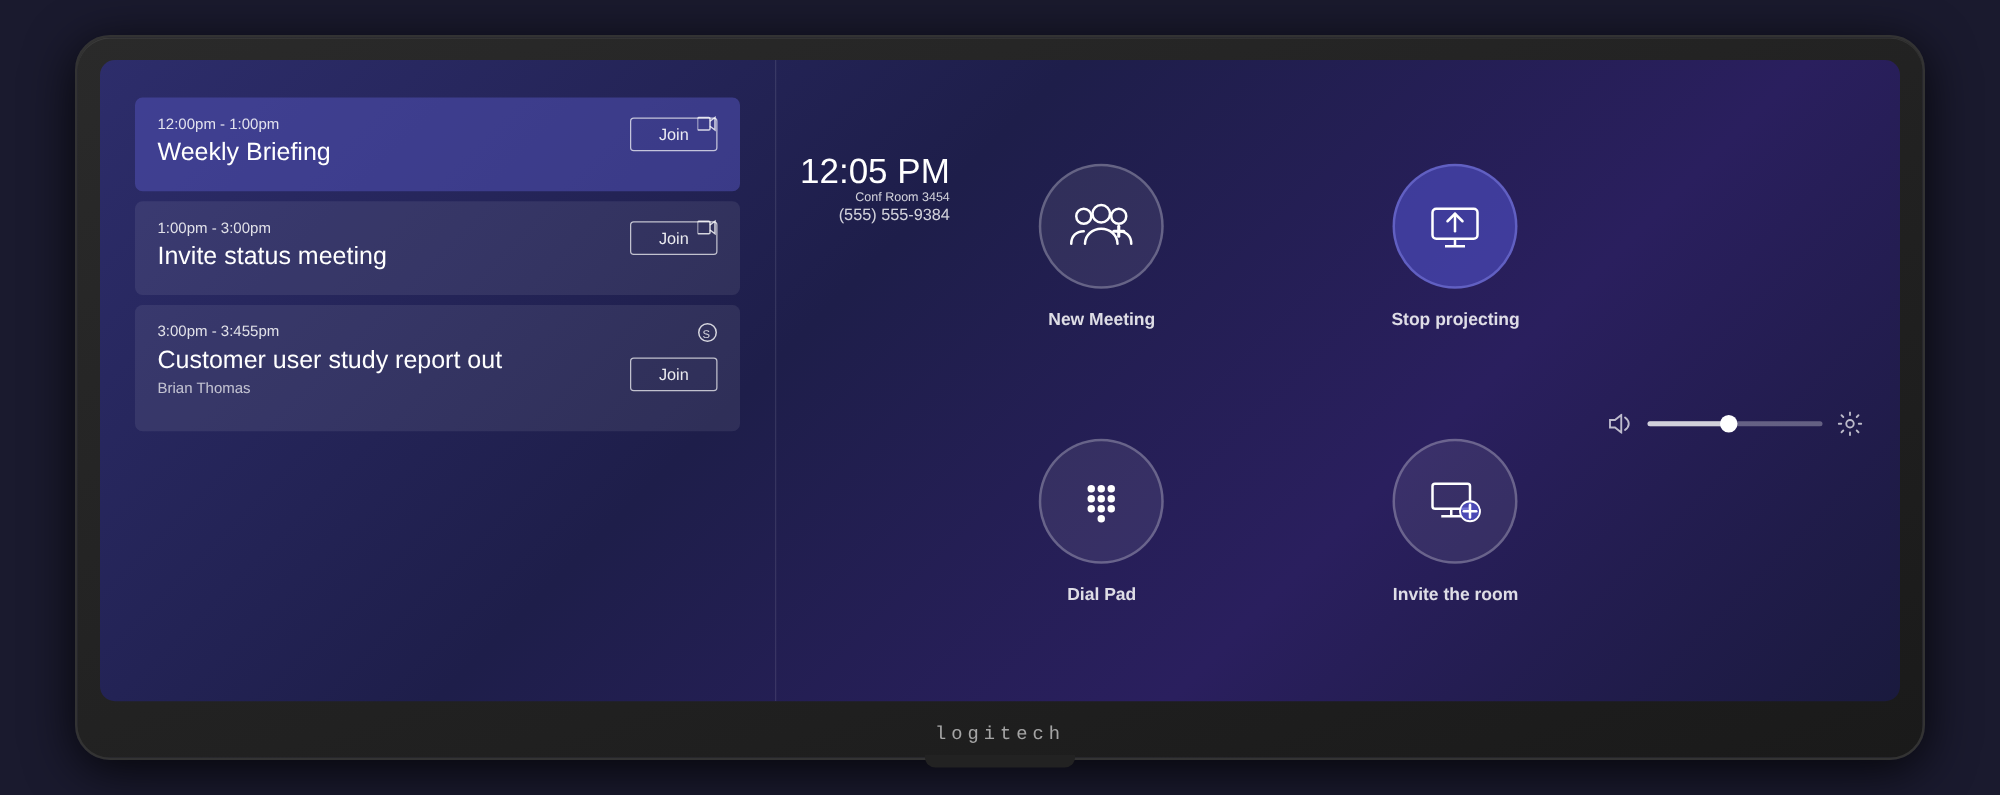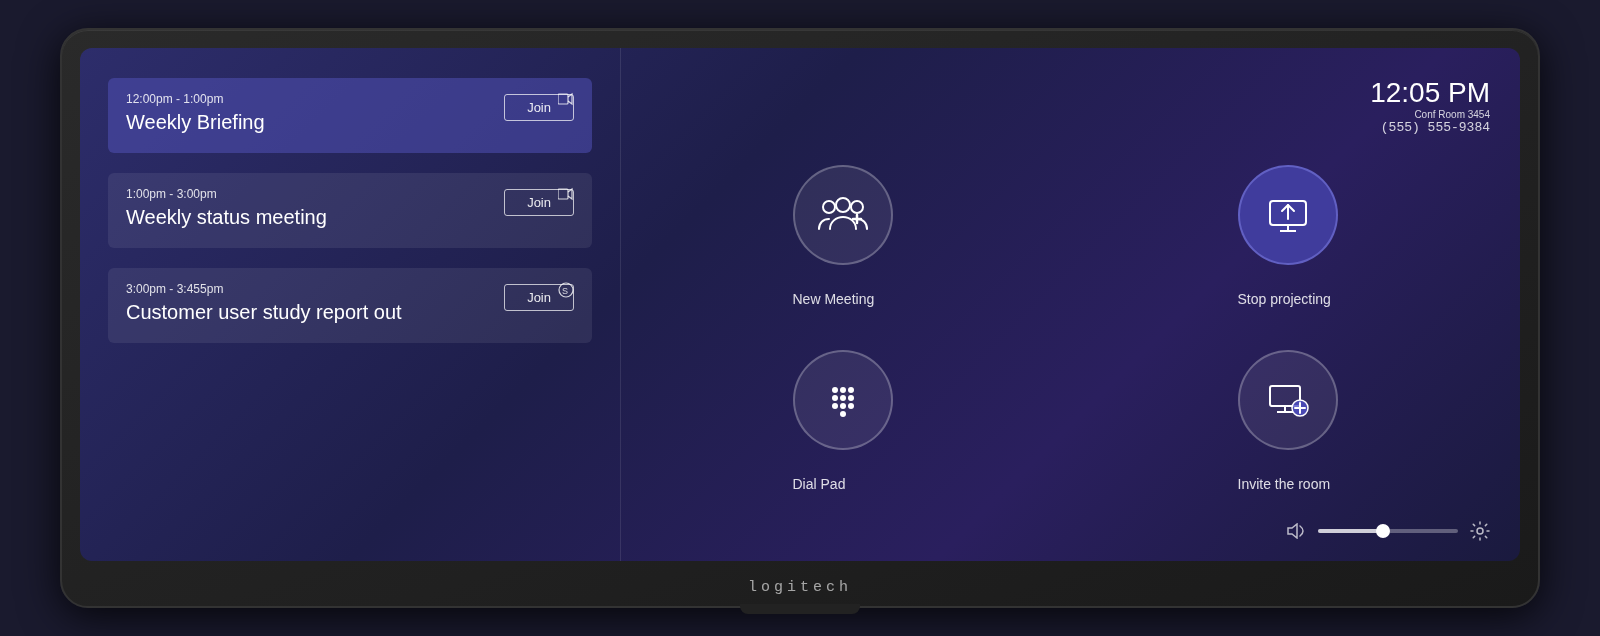--- a/index.html
+++ b/index.html
@@ -34,21 +34,21 @@
       flex-direction: row;
       position: relative;
     }
 
     
     .meetings-panel {
       width: 540px;
       padding: 30px 28px;
       display: flex;
       flex-direction: column;
-      gap: 16px;
+      gap: 4px;
       flex-shrink: 0;
     }
 
     .meeting-card {
       background: rgba(255,255,255,0.08);
       border-radius: 6px;
       padding: 14px 18px 16px 18px;
       margin-bottom: 4px;
       position: relative;
     }
@@ -99,22 +99,23 @@
       right: 18px;
       top: 14px;
       color: rgba(255,255,255,0.7);
       font-size: 14px;
     }
 
     
     .right-panel {
       flex: 1;
       display: flex;
-      flex-direction: column;
+      flex-direction: row;
       padding: 29px 30px 20px 20px;
+      margin-top: 44px;
     }
 
     .top-right-info {
       text-align: right;
       margin-bottom: 20px;
     }
 
     .time-display {
       font-size: 28px;
       color: #ffffff;
@@ -124,39 +125,40 @@
 
     .room-name {
       font-size: 10px;
       color: rgba(255,255,255,0.8);
       font-family: 'Segoe UI', sans-serif;
     }
 
     .room-phone {
       font-size: 13px;
       color: rgba(255,255,255,0.8);
-      font-family: Liberation Mono, monospace;
+      font-family: Liberation Sans, sans-serif;
     }
 
     
     .actions-grid {
       display: grid;
       grid-template-columns: 1fr 1fr;
       gap: 30px 40px;
       justify-items: center;
       margin-top: 10px;
       flex: 1;
     }
 
     .action-btn {
       display: flex;
       flex-direction: column;
-      align-items: flex-start;
-      gap: 26px;
+      align-items: center;
+      gap: 16px;
       cursor: pointer;
+      font-weight: bold;
     }
 
     .action-circle {
       width: 100px;
       height: 100px;
       border-radius: 50%;
       background: rgba(255,255,255,0.08);
       border: 2px solid rgba(255,255,255,0.25);
       display: flex;
       align-items: center;
@@ -278,33 +280,34 @@
       </div>
 
       <div class="meeting-card">
         <span class="meeting-icon">
           <svg width="16" height="14" viewBox="0 0 16 14" fill="none">
             <rect x="0" y="2" width="10" height="10" rx="1" stroke="rgba(255,255,255,0.8)" stroke-width="1.2" fill="none"></rect>
             <path d="M10 5l4-3v10l-4-3" stroke="rgba(255,255,255,0.8)" stroke-width="1.2" fill="none"></path>
           </svg>
         </span>
         <div class="meeting-time">1:00pm - 3:00pm</div>
-        <div class="meeting-title">Weekly status meeting</div>
+        <div class="meeting-title">Invite status meeting</div>
         <button class="join-btn">Join</button>
       </div>
 
       <div class="meeting-card">
         <span class="meeting-icon">
           <svg width="16" height="16" viewBox="0 0 16 16" fill="none">
             <circle cx="8" cy="8" r="7" stroke="rgba(255,255,255,0.8)" stroke-width="1.2" fill="none"></circle>
             <text x="4" y="12" fill="rgba(255,255,255,0.8)" font-size="9" font-family="sans-serif">S</text>
           </svg>
         </span>
         <div class="meeting-time">3:00pm - 3:455pm</div>
         <div class="meeting-title">Customer user study report out</div>
+        <div class="meeting-organizer">Brian Thomas</div>
         <button class="join-btn">Join</button>
       </div>
 
     </div>
 
     <div class="divider-line"></div>
 
     <div class="right-panel">
 
       <div class="top-right-info">

